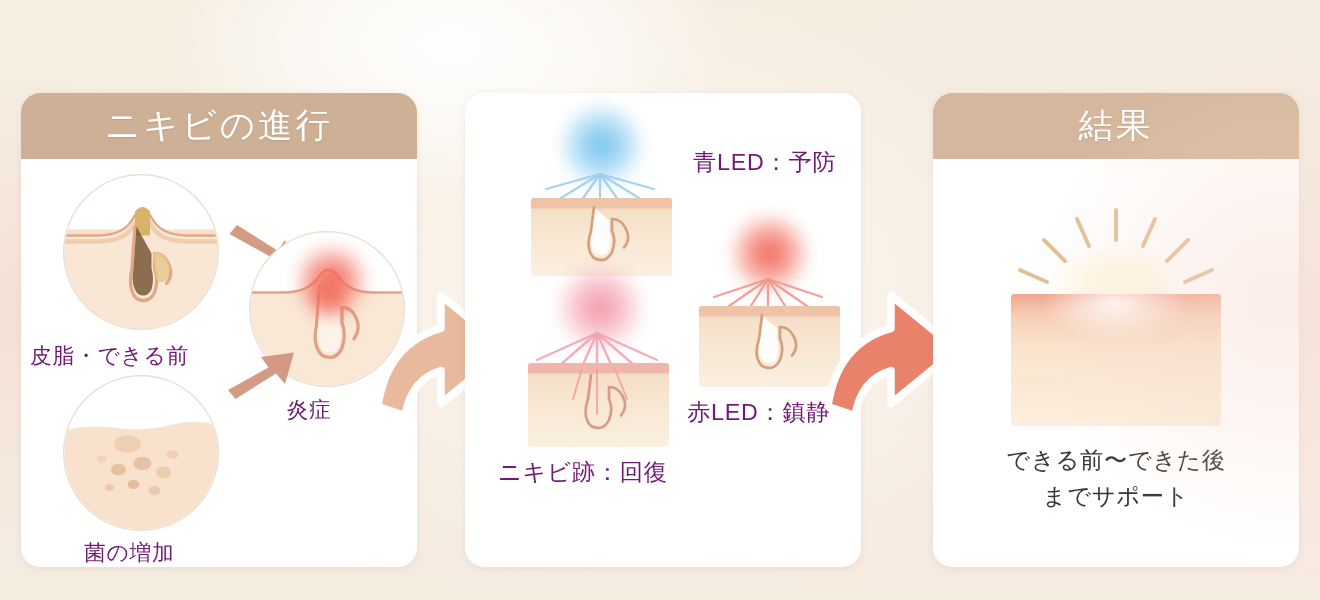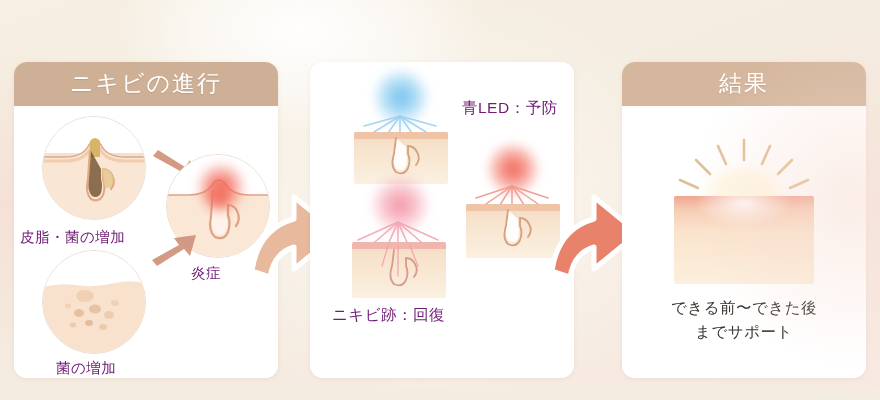--- a/index.html
+++ b/index.html
@@ -156,21 +156,21 @@
           <path d="M0,40 L22,40 Q40,40 46,28 Q52,19 58,28 Q64,40 82,40 L104,40" fill="none" stroke="#e0a984" stroke-width="1.6"></path>
           <path d="M0,44 L22,44 Q41,44 47,32 Q52,24 57,32 Q63,44 82,44 L104,44" fill="none" stroke="#f0cdae" stroke-width="3"></path>
 
           <path d="M47,24 Q52,18 57,24 L57,40 L47,40 Z" fill="#d8b468"></path>
 
           <path d="M47,34 L45,62 Q42,76 48,82 Q56,86 60,78 Q63,70 60,62 L60,52 Q66,52 69,58 Q73,66 68,72" fill="none" stroke="#e0a984" stroke-width="2.2" stroke-linecap="round"></path>
           <path d="M48,34 L46,62 Q44,74 49,79 Q55,82 58,76 Q60,69 58,62 L58,52" fill="#6b4a2a" opacity="0.78" stroke="none"></path>
           <path d="M59,51 Q66,51 69,57 Q72,64 68,70 Q63,73 61,68 Q60,60 59,54 Z" fill="#e8c88f" opacity="0.85"></path>
         </svg>
       </div>
-      <div class="label" style="left:6px; top:122px;">皮脂・菌の増加</div>
+      <div class="label" style="left:6px; top:122px;">皮脂・できる前</div>
 
       <svg class="arrow-big" style="left:136px; top:42px;" width="50" height="42" viewBox="0 0 50 42">
         <path d="M3,8 L30,23 L25,30 L46,32 L40,12 L35,19 L8,2 Z" fill="#cf9179" opacity="0.92"></path>
       </svg>
 
       <div class="circle-ill" style="left:152px; top:48px; width:104px; height:104px;">
         <div class="circ-sky"></div>
         <svg width="104" height="104" viewBox="0 0 104 104" style="position:absolute;left:0;top:0;">
           <path d="M0,40 L22,40 Q38,40 45,30 Q52,20 59,30 Q66,40 82,40 L104,40 L104,104 L0,104 Z" fill="#fae7d6"></path>
           <path d="M0,40 L22,40 Q38,40 45,30 Q52,20 59,30 Q66,40 82,40 L104,40" fill="none" stroke="#e0a186" stroke-width="1.6"></path>
@@ -250,20 +250,21 @@
           </g>
         </svg>
         <div class="skin-rect" style="left:8px; top:64px; width:94px; height:54px;">
           <div class="top-band"></div>
           <svg width="94" height="54" viewBox="0 0 94 54" style="position:absolute;left:0;top:0;">
             <path d="M42,6 L40,22 Q36,34 42,40 Q50,44 54,36 Q57,28 54,22 L54,14 Q60,14 63,20 Q67,27 62,33" fill="none" stroke="#d69f7d" stroke-width="1.8" stroke-linecap="round"></path>
             <path d="M43,7 L41,22 Q38,32 43,37 Q50,40 52,34 Q54,27 52,22 L52,15 Z" fill="#ffffff" opacity="0.92"></path>
           </svg>
         </div>
       </div>
+      <div class="label" style="left:148px; top:203px; font-size:15.5px;">赤LED：鎮静</div>
 
       <div style="position:absolute; left:32px; top:112px; width:112px; height:126px;">
         <div class="glow glow-pink" style="left:28px; top:2px; width:60px; height:58px;"></div>
         <svg width="112" height="126" viewBox="0 0 112 126" style="position:absolute;left:0;top:0;">
           <g stroke="#efa0b0" stroke-width="1.6" stroke-linecap="round" opacity="0.85">
             <line x1="56" y1="48" x2="56" y2="88"></line>
             <line x1="56" y1="48" x2="40" y2="84"></line>
             <line x1="56" y1="48" x2="72" y2="84"></line>
             <line x1="56" y1="48" x2="26" y2="74"></line>
             <line x1="56" y1="48" x2="86" y2="74"></line>

